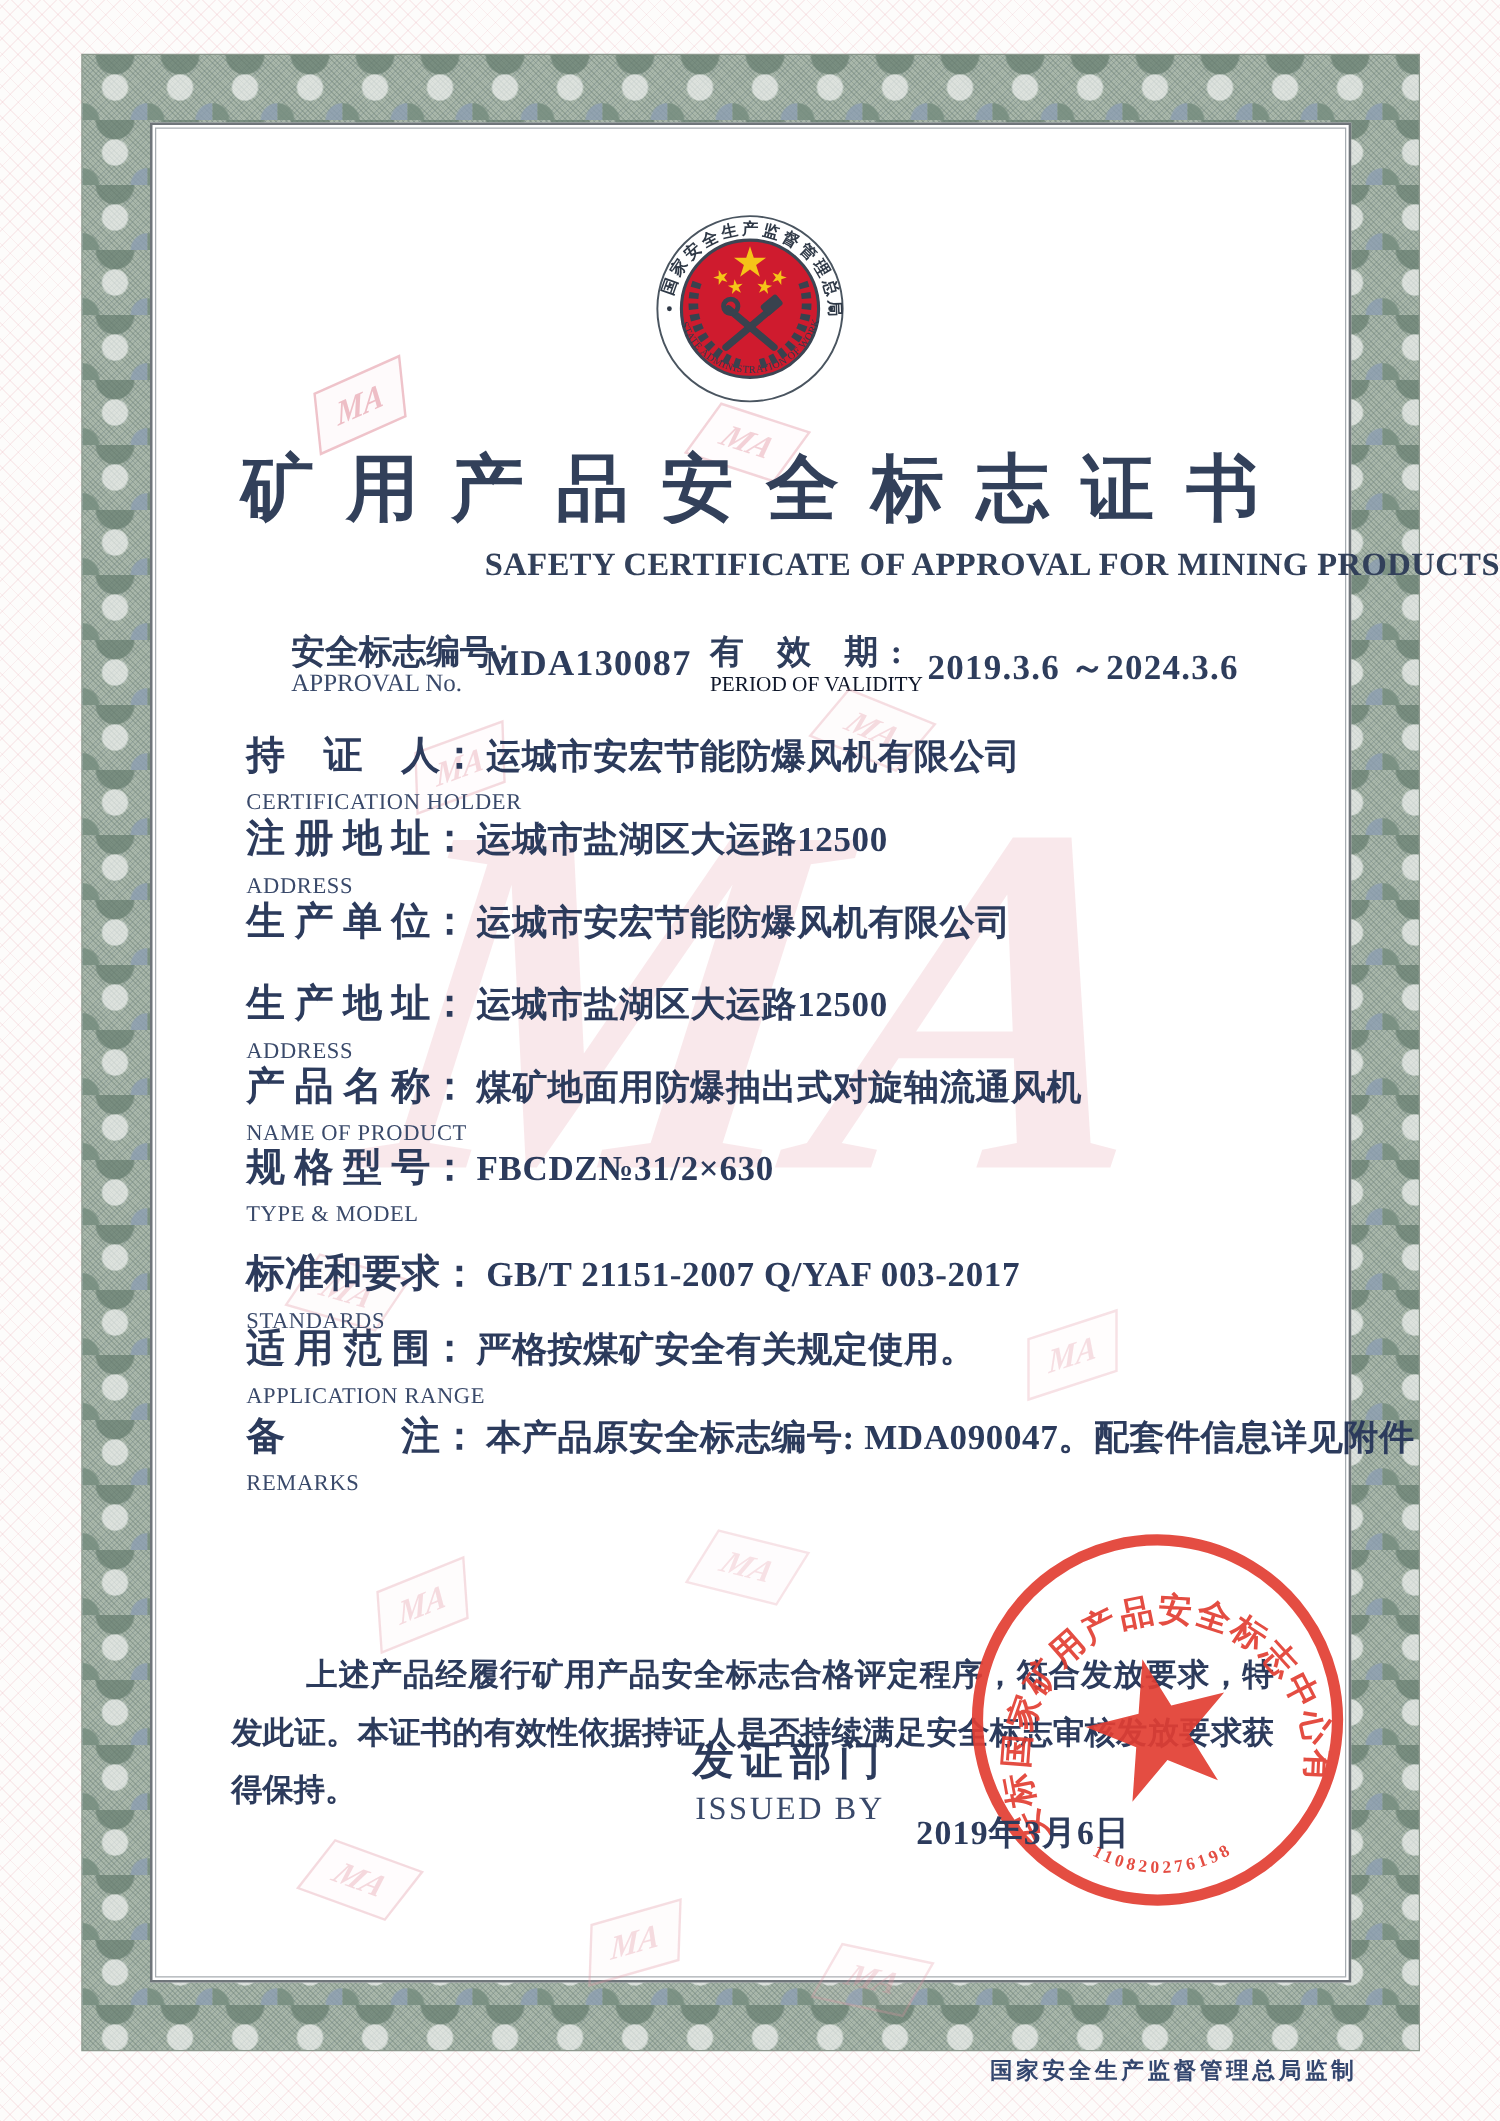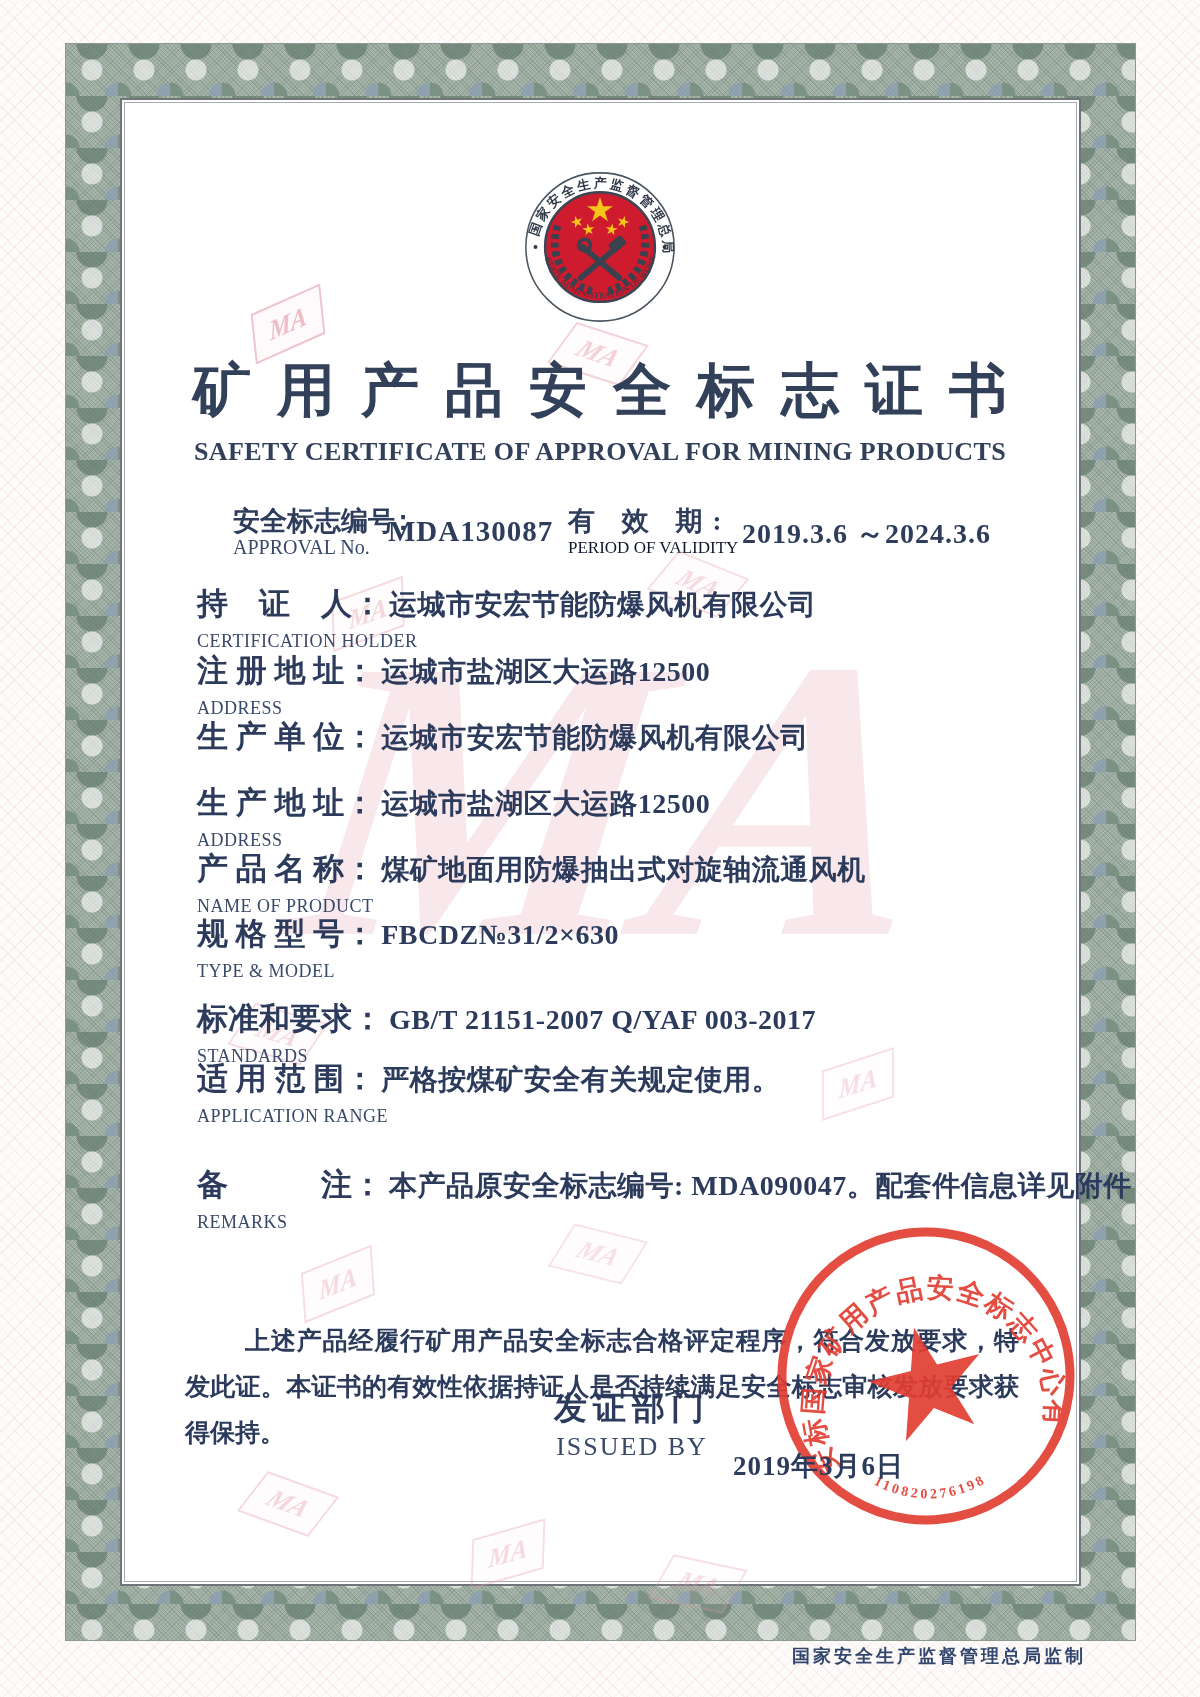--- a/index.html
+++ b/index.html
@@ -50,21 +50,21 @@
   }
   
   .emblem{position:absolute;left:523px;top:168px;width:154px;height:158px;z-index:6;}
   
   .title-cn{
     position:absolute;top:352px;left:0;width:100%;text-align:center;
     font-size:58px;font-weight:bold;letter-spacing:26px;text-indent:26px;
     color:#32405a;z-index:6;
   }
   .title-en{
-    position:absolute;top:437px;left:0;width:100%;text-align:center;
+    position:absolute;top:437px;left:0;width:100%;text-align:right;
     font-size:26px;font-weight:bold;letter-spacing:0.4px;color:#32405a;z-index:6;
   }
   
   .approval-label-cn{position:absolute;left:233px;top:503px;font-size:27px;font-weight:600;color:#2e3d5c;font-family:Liberation Mono, monospace;}
   .approval-value{position:absolute;left:388px;top:515px;font-size:29px;font-weight:600;color:#2e3d5c;letter-spacing:1px;}
   .approval-label-en{position:absolute;left:233px;top:536px;font-size:20px;color:#39496a;}
   .validity-label-cn{position:absolute;left:568px;top:503px;font-size:27px;font-weight:600;color:#2e3d5c;letter-spacing:10px;}
   .validity-label-en{position:absolute;left:568px;top:538px;font-size:17px;color:#0f172a;}
   .validity-value{position:absolute;left:742px;top:515px;font-size:28px;font-weight:600;color:#2e3d5c;letter-spacing:1px;}
   
@@ -179,21 +179,21 @@
       <div class="f-en">TYPE &amp; MODEL</div>
     </div>
     <div class="field" style="top:998px;">
       <span class="f-label">标准和要求：</span><span class="f-value">GB/T 21151-2007  Q/YAF 003-2017</span>
       <div class="f-en">STANDARDS</div>
     </div>
     <div class="field" style="top:1058px;">
       <span class="f-label">适 用 范 围：</span><span class="f-value">严格按煤矿安全有关规定使用。</span>
       <div class="f-en">APPLICATION RANGE</div>
     </div>
-    <div class="field" style="top:1128px;margin-top:36px;">
+    <div class="field" style="top:1128px;">
       <span class="f-label">备　　　注：</span><span class="f-value">本产品原安全标志编号: MDA090047。配套件信息详见附件</span>
       <div class="f-en">REMARKS</div>
     </div>
 
     <div class="statement">上述产品经履行矿用产品安全标志合格评定程序，符合发放要求，特发此证。本证书的有效性依据持证人是否持续满足安全标志审核发放要求获得保持。</div>
 
     <div class="issued-cn">发证部门</div>
     <div class="issued-en">ISSUED BY</div>
 
     <svg class="seal" viewBox="0 0 316 316" style="transform:rotate(-14deg);">

